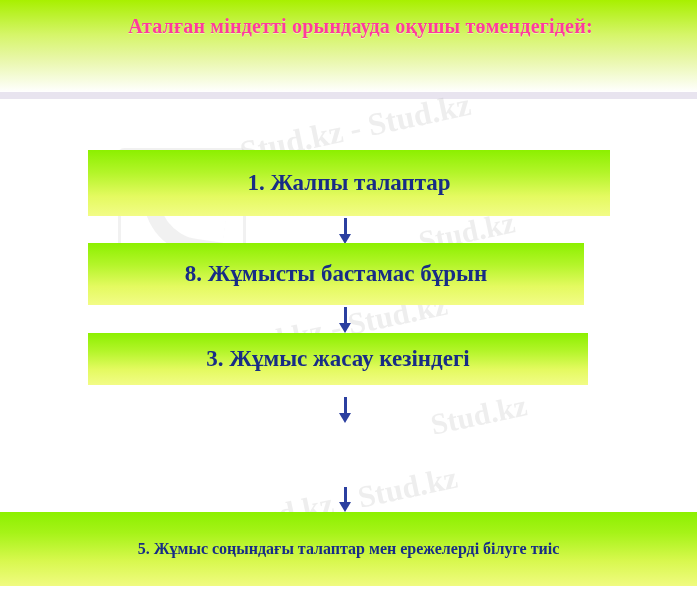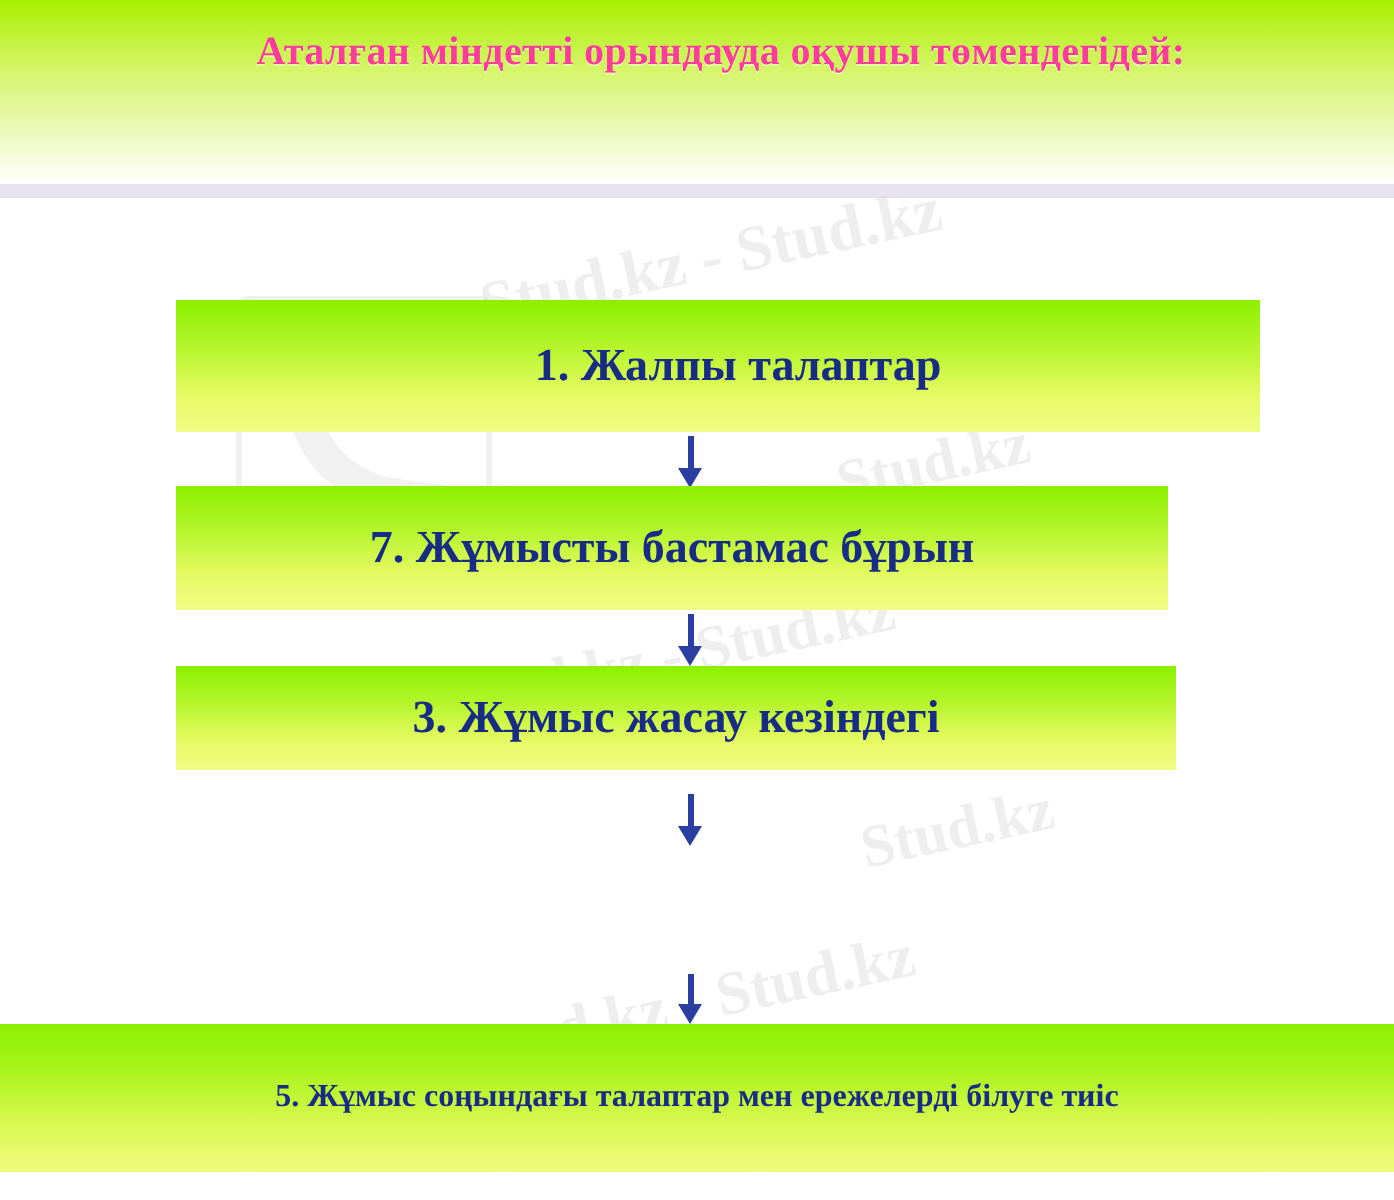--- a/index.html
+++ b/index.html
@@ -104,21 +104,21 @@
     display: flex;
     align-items: center;
     justify-content: center;
     text-align: center;
     color: #182c86;
     font-weight: bold;
     font-size: 23px;
     line-height: 30px;
     box-shadow: 0 0 0 0 rgba(0,0,0,0);
   }
-  .box-1 { left: 88px; top: 150px; width: 522px; height: 66px; padding-left: 20px; }
+  .box-1 { left: 88px; top: 150px; width: 522px; height: 66px; }
   .box-2 { left: 88px; top: 243px; width: 496px; height: 62px; }
   .box-3 { left: 88px; top: 333px; width: 500px; height: 52px; }
   .box-4 { left: 88px; top: 423px; width: 513px; height: 62px; }
   .box-5 {
     left: 0px; top: 512px; width: 697px; height: 74px;
     font-size: 16px; line-height: 34px;
     background: linear-gradient(to bottom, #8cf000 0%, #a6f318 28%, #d8f84e 66%, #f0fb80 100%);
   }
 
   
@@ -155,21 +155,21 @@
   <div class="wm-leaf"></div>
   <div class="wm wm-1">Stud.kz - Stud.kz</div>
   <div class="wm wm-2">Stud.kz</div>
   <div class="wm wm-3">Stud.kz - Stud.kz</div>
   <div class="wm wm-4">Stud.kz</div>
   <div class="wm wm-5">Stud.kz - Stud.kz</div>
 
   <div class="box box-1">1. Жалпы талаптар</div>
   <div class="arrow arrow-1"></div>
 
-  <div class="box box-2">7. Жұмысты бастамас бұрын</div>
+  <div class="box box-2">8. Жұмысты бастамас бұрын</div>
   <div class="arrow arrow-2"></div>
 
   <div class="box box-3">3. Жұмыс жасау кезіндегі</div>
   <div class="arrow arrow-3"></div>
 
   <div class="arrow arrow-4"></div>
 
   <div class="box box-5">5. Жұмыс соңындағы талаптар мен ережелерді білуге тиіс</div>
 
 </div>

